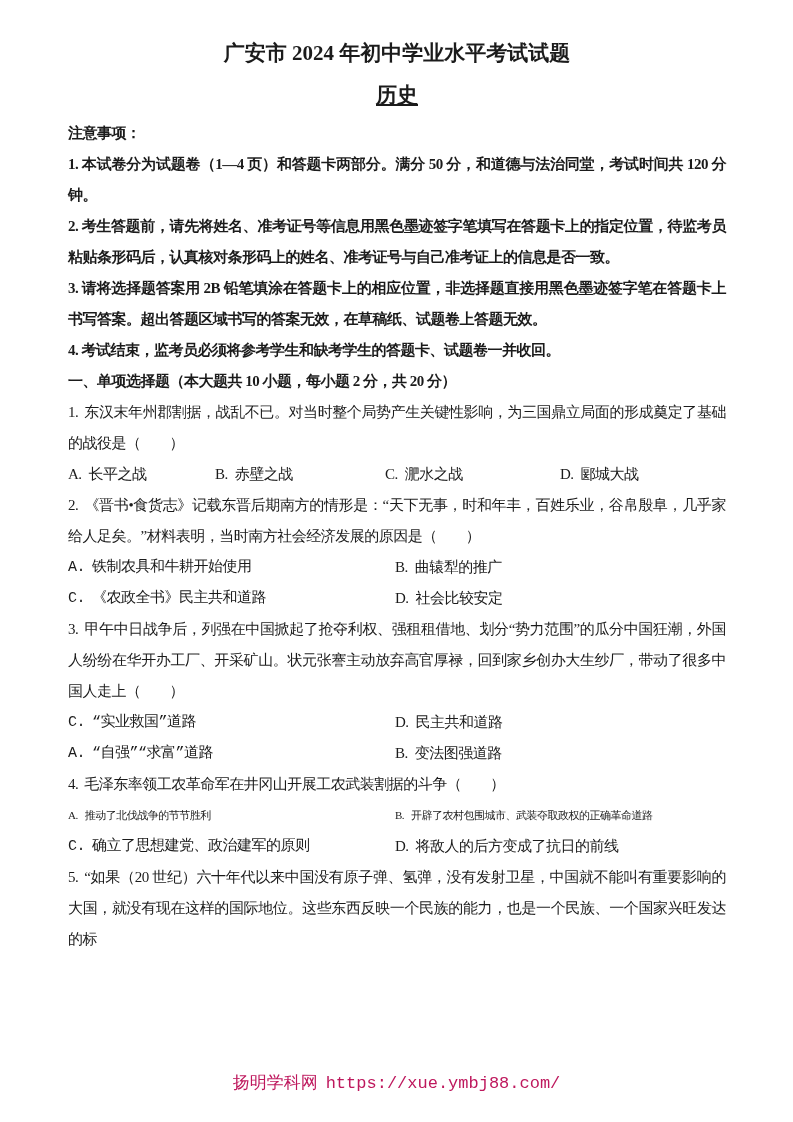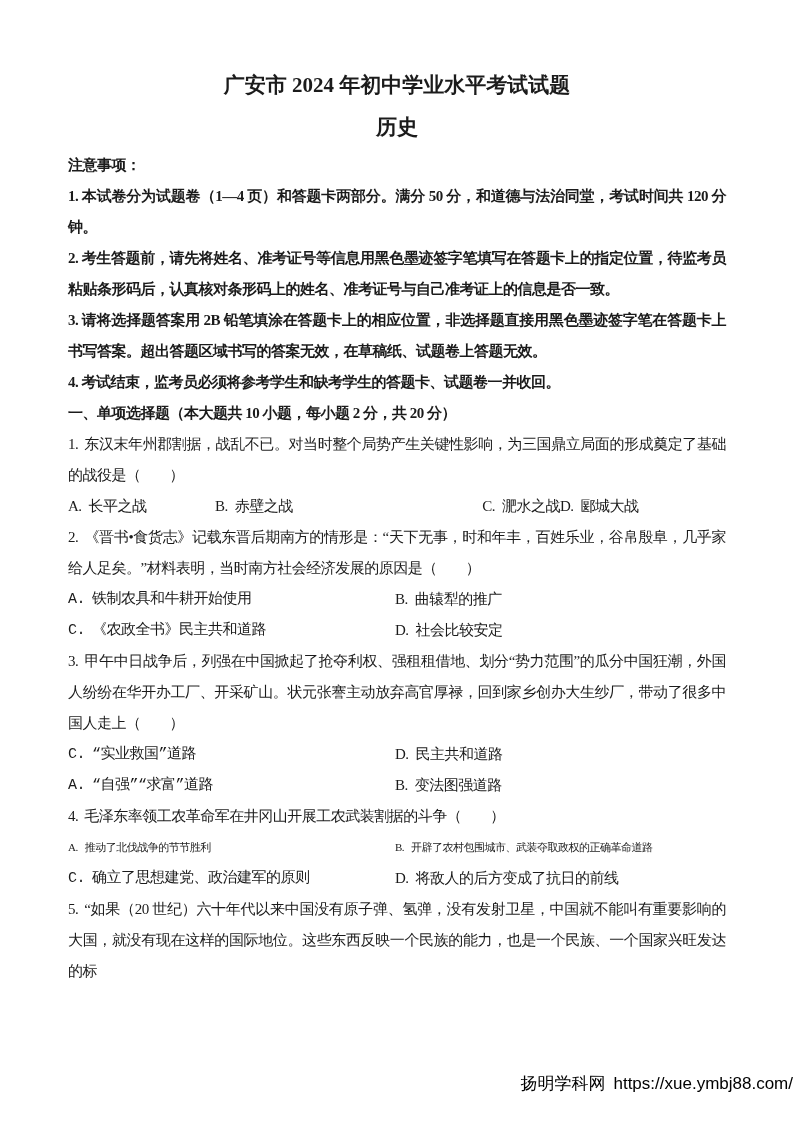--- a/index.html
+++ b/index.html
@@ -6,53 +6,53 @@
   .page{
     position:relative;
     width:793px;height:1122px;
     background:#ffffff;
     color:#1b1b1b;
     font-family:"Liberation Serif","DejaVu Serif",serif;
     overflow:hidden;
   }
   .content{position:absolute;left:68px;top:0;width:658px;}
   .title{
-    margin-top:70px;text-align:center;
+    margin-top:38px;text-align:center;
     font-size:21px;font-weight:bold;line-height:31px;
   }
   .subject{
     margin-top:11px;text-align:center;
-    font-size:21px;font-weight:bold;line-height:31px;
+    font-size:21px;font-weight:bold;line-height:31px;text-decoration:underline;
   }
   .notice-heading{
     margin-top:7px;font-size:15px;font-weight:bold;line-height:31px;letter-spacing:-0.5px;
   }
   .para{
     font-size:15px;line-height:31px;letter-spacing:-0.5px;
     text-align:justify;text-justify:inter-character;
   }
   .bold{font-weight:bold;}
   .opt-row{
     font-size:15px;line-height:31px;letter-spacing:-0.5px;text-align:left;white-space:nowrap;
   }
   .cell{display:inline-block;vertical-align:top;}
   .w147{width:147px;}
   .w170{width:170px;}
-  .w175{width:175px;text-align:right;}
+  .w175{width:175px;}
   .wL{width:327px;font-family:Liberation Mono, monospace;}
   .otext{margin-left:7px;}
   .qstem{margin-left:6px;}
   .q4ab{position:relative;font-size:11px;line-height:31px;letter-spacing:-0.5px;}
   .q4a{position:absolute;left:0;top:0;white-space:nowrap;}
   .q4b{display:block;text-indent:327px;text-align:justify;text-justify:inter-character;}
   .footer{
     position:absolute;left:0;top:1072px;width:793px;
-    text-align:right;
-    font-family:Liberation Sans, sans-serif;
-    font-size:17px;color:#000000;line-height:24px;
+    text-align:center;
+    font-family:Liberation Mono, monospace;
+    font-size:17px;color:#be185d;line-height:24px;
   }
   .footer .url{margin-left:8px;}
 </style>
 </head>
 <body>
 
 <div class="page">
   <div class="content">
 
     <div class="title">广安市 2024 年初中学业水平考试试题</div>

